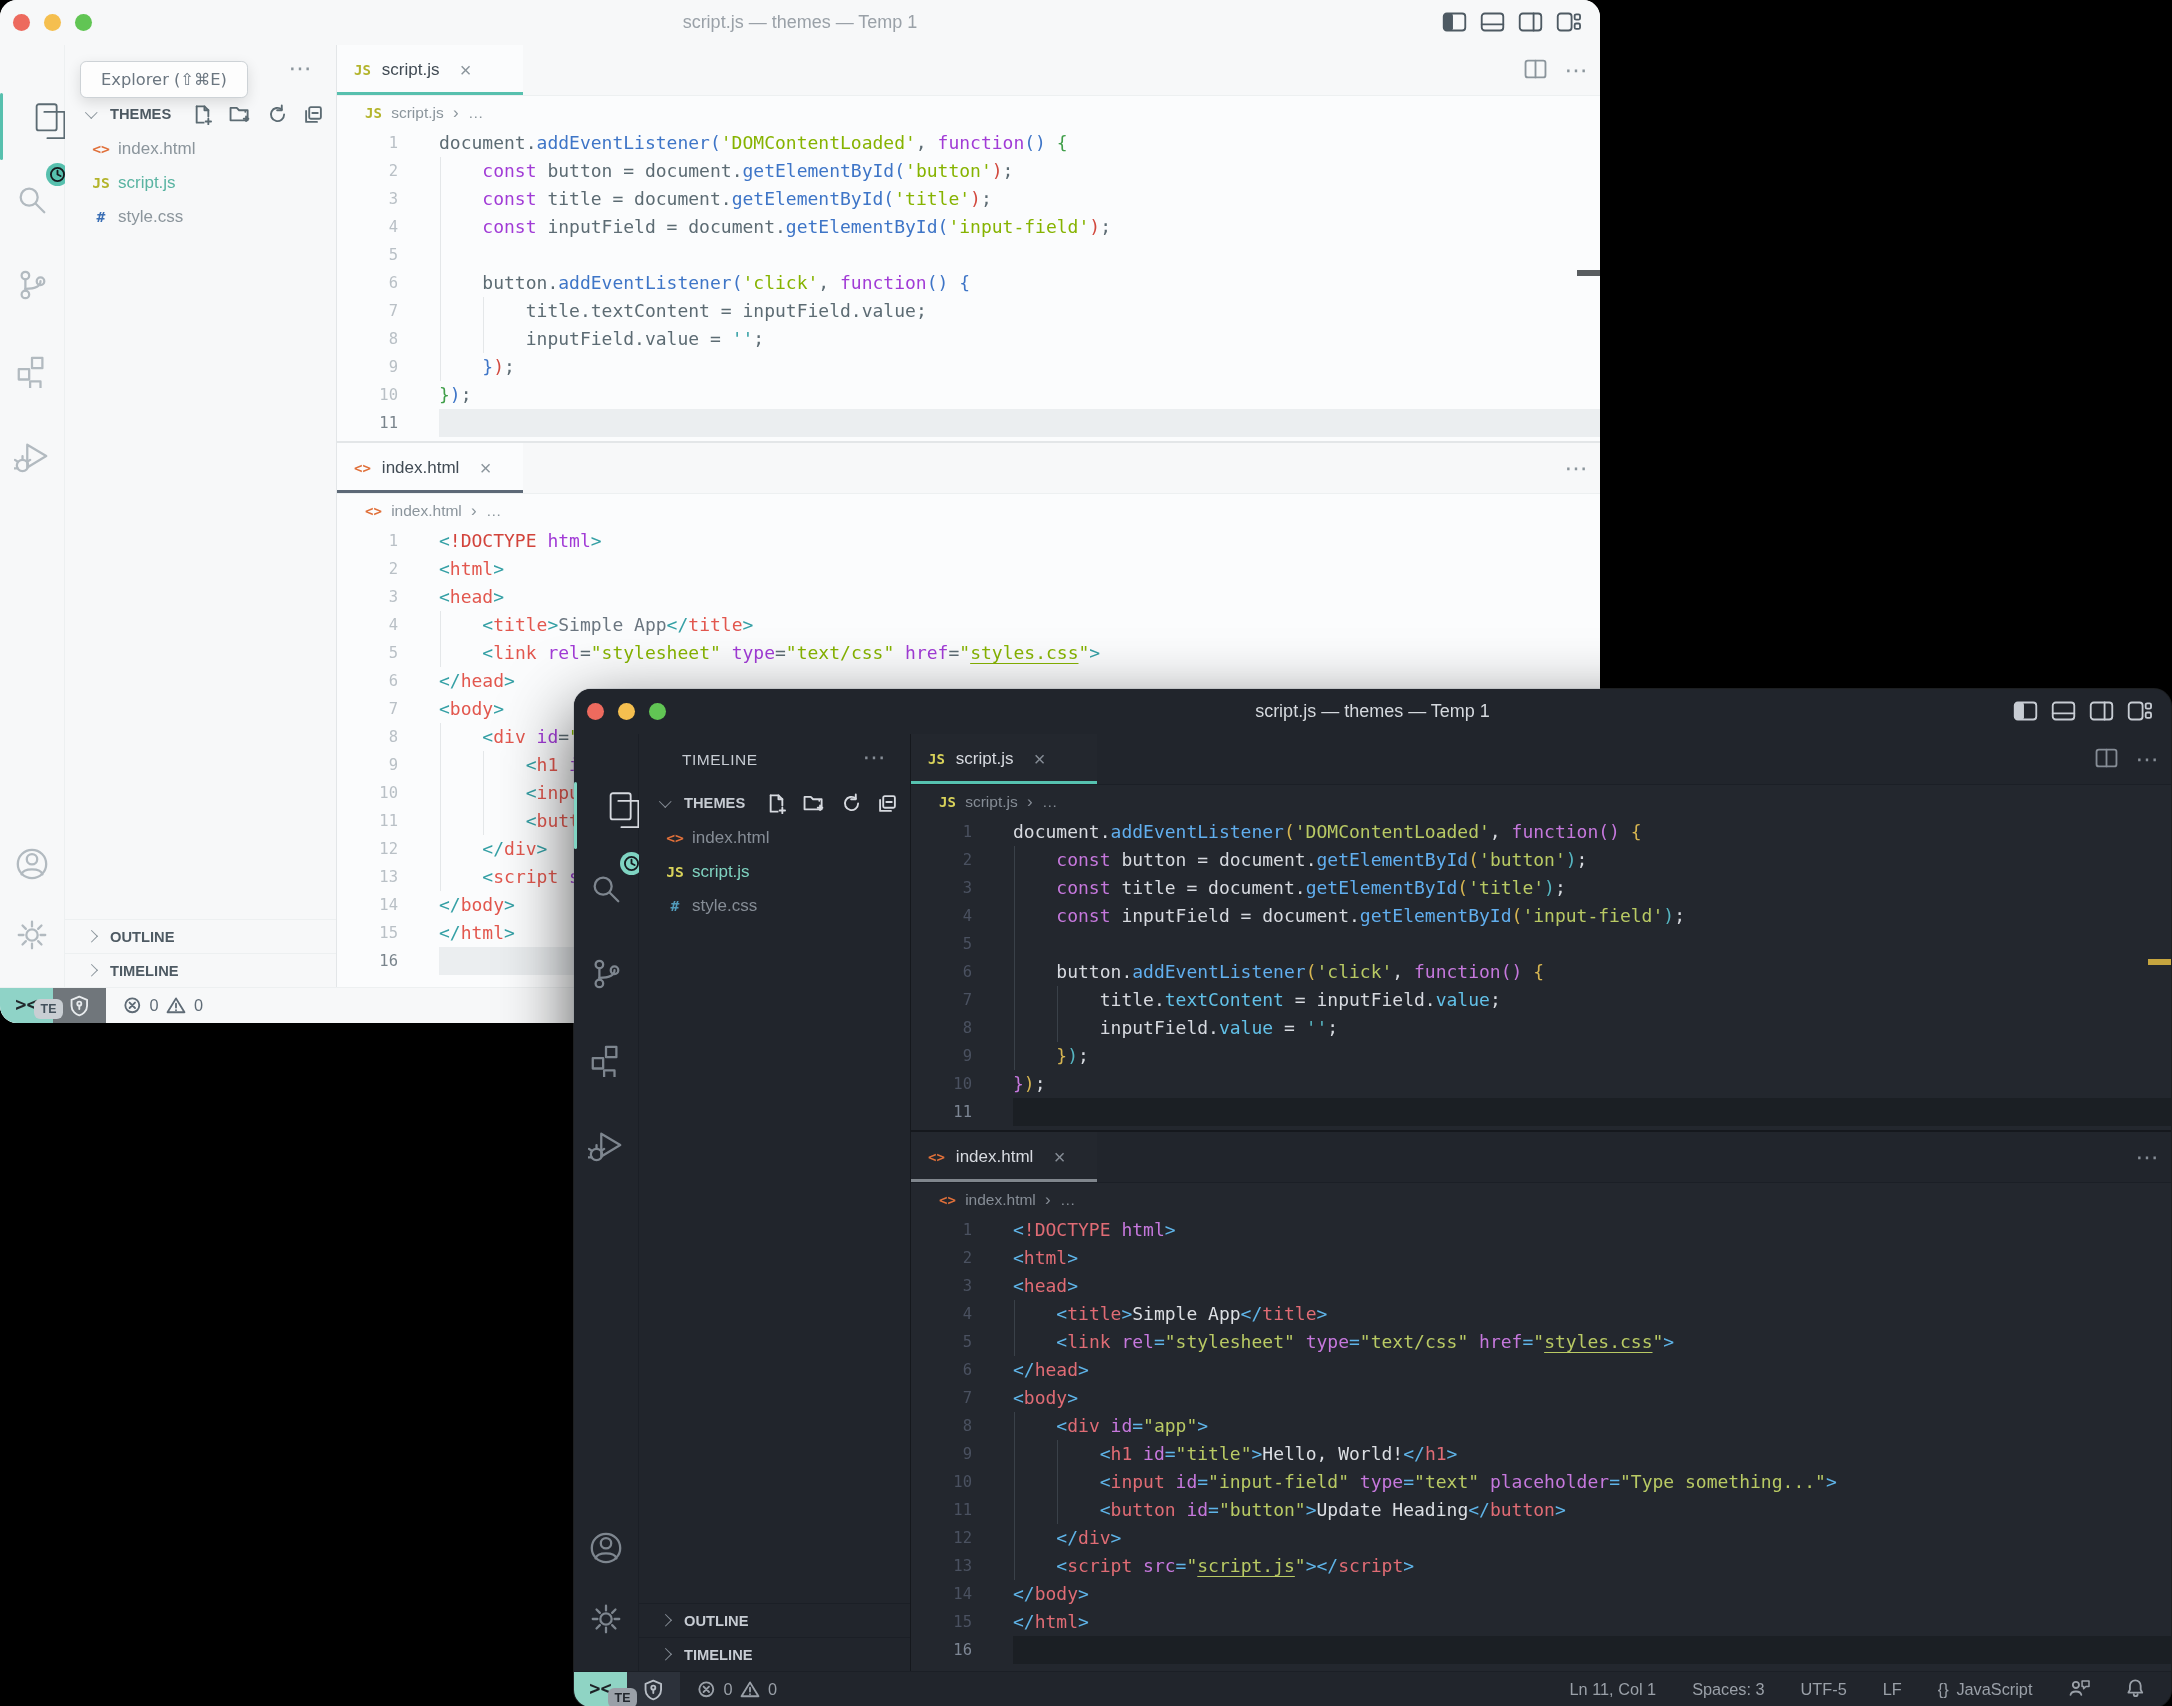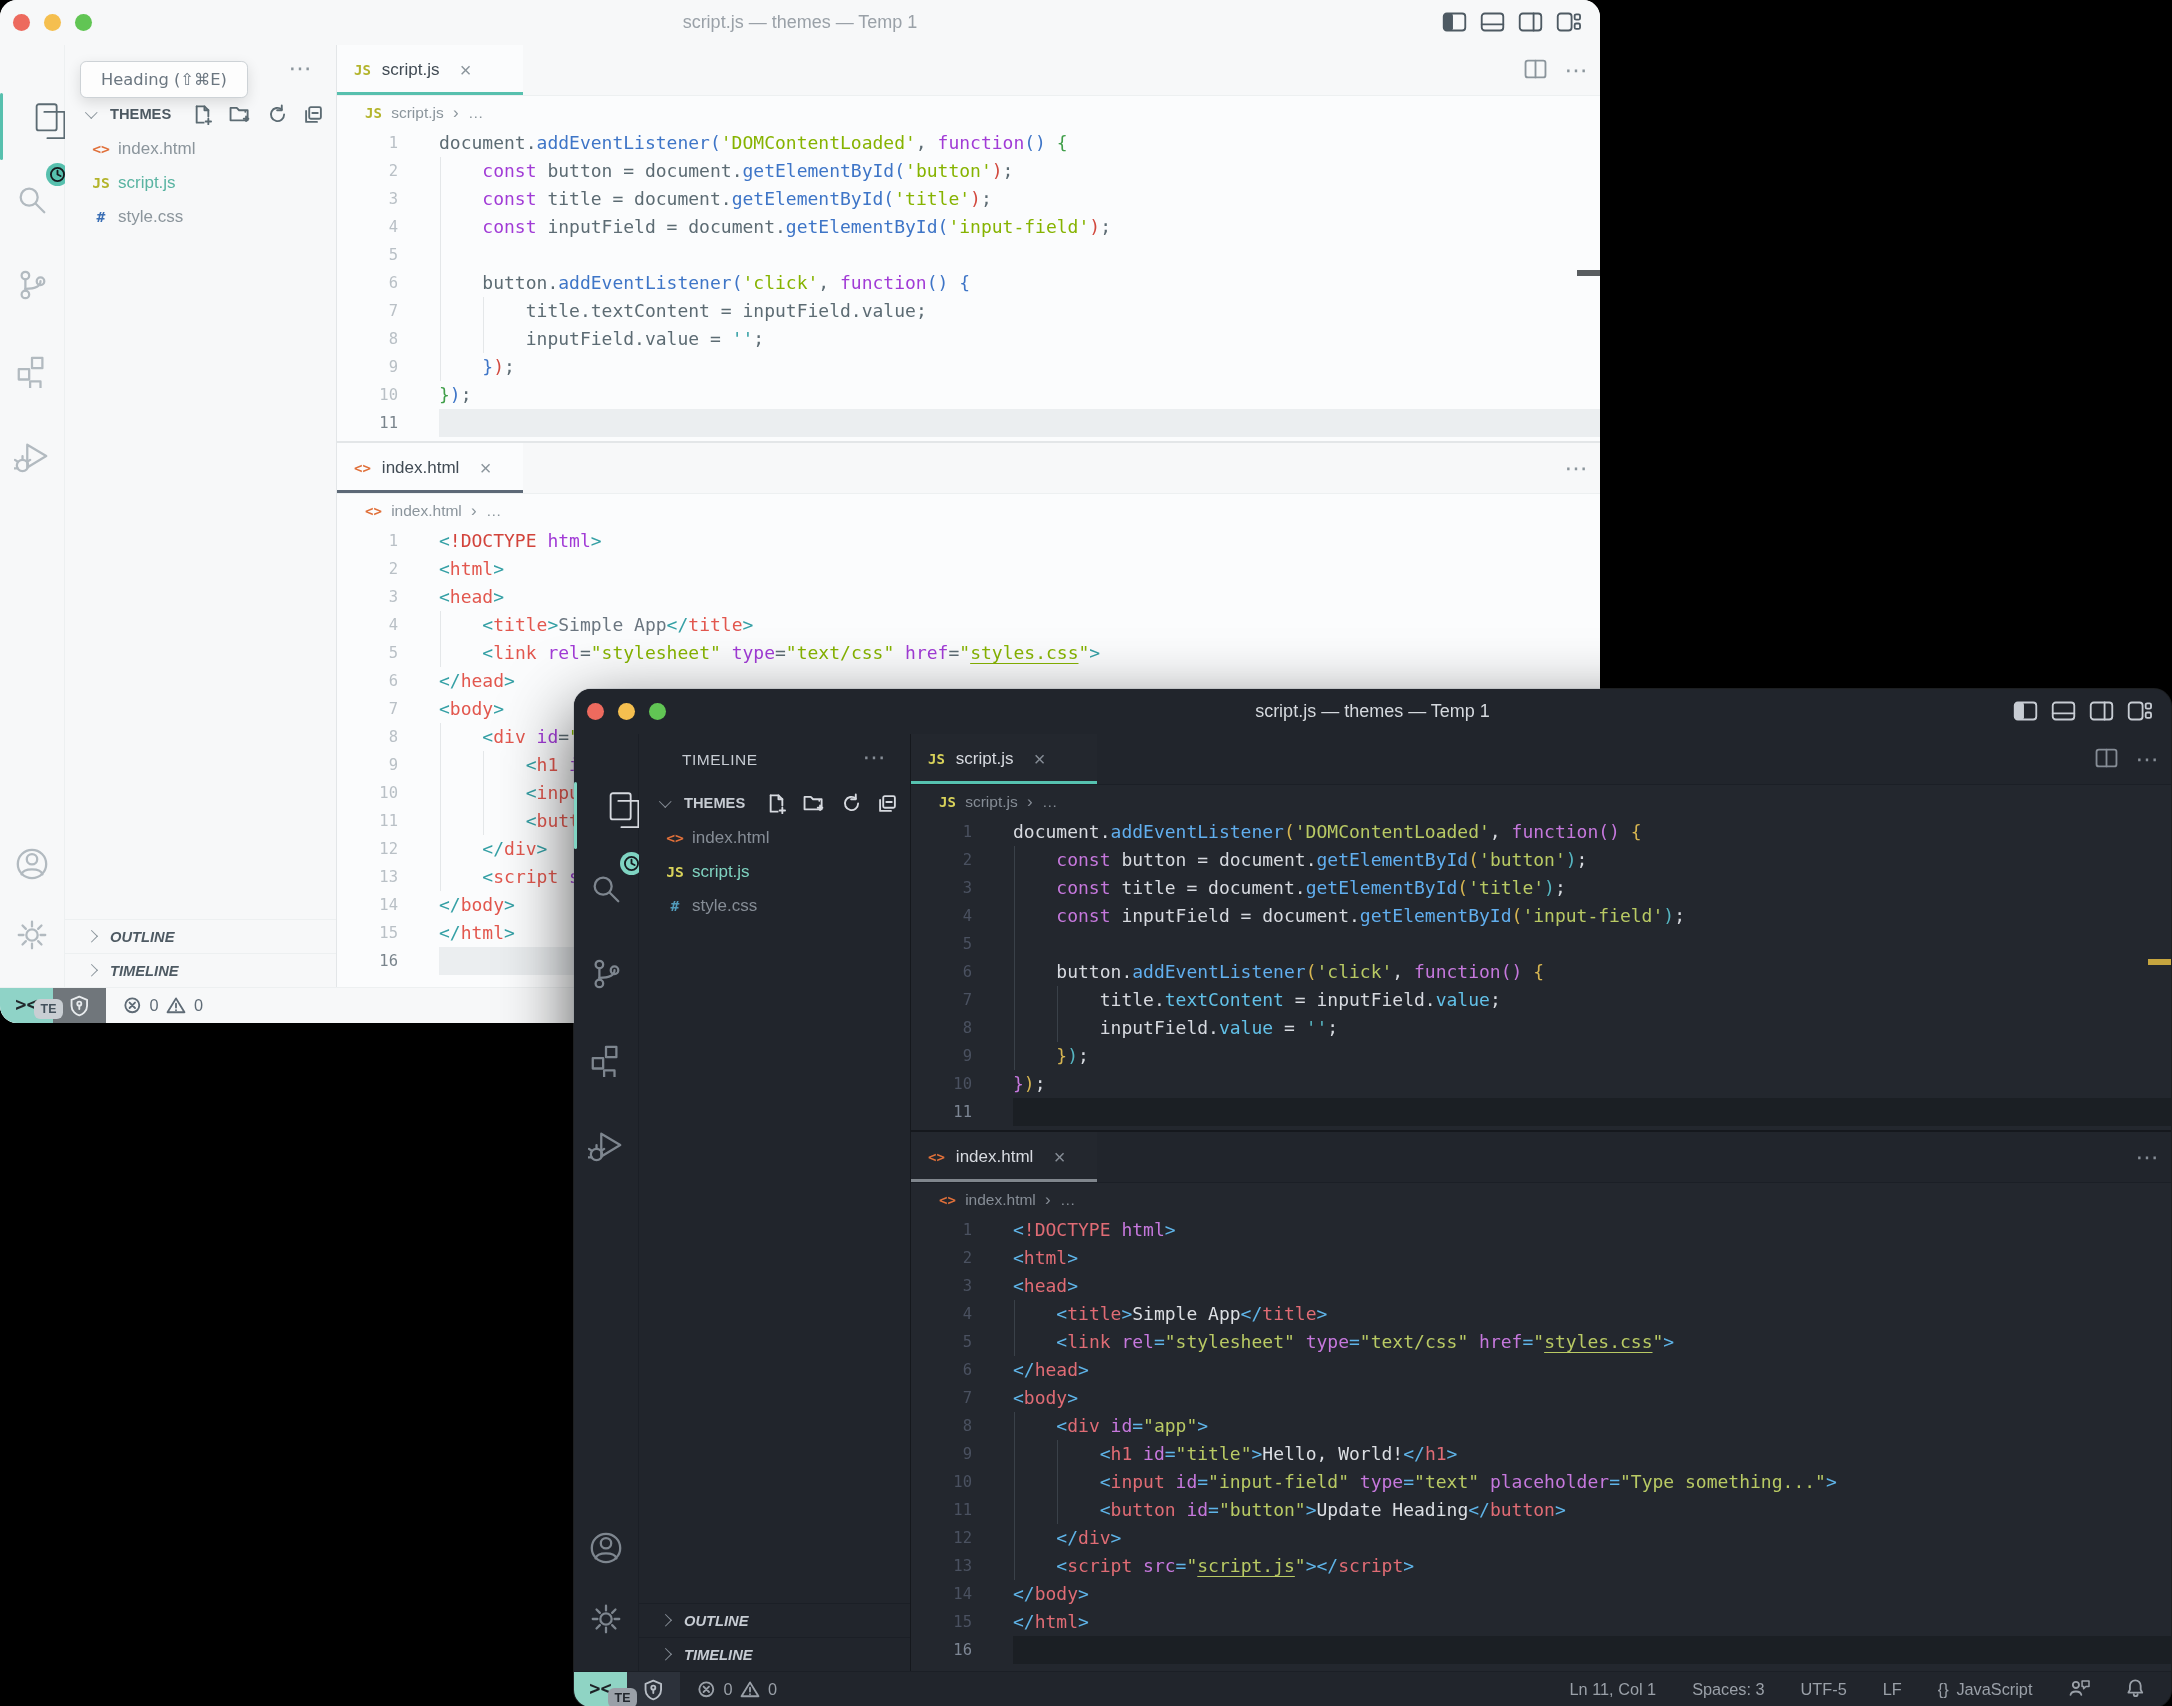--- a/index.html
+++ b/index.html
@@ -51,21 +51,21 @@
   .filerow { position:relative; height:34px; line-height:34px; }
   .filerow .ficon { position:absolute; left:23px; width:26px; text-align:center; top:0;
                     font-family:"DejaVu Sans Mono", monospace; font-weight:bold; font-size:14.7px; }
   .filerow .fname { position:absolute; left:53px; top:0; font-size:17px; color:var(--dim); }
   .filerow .fname.active { color:var(--fileact); }
   .ficon.html { color:#e0703a; } .ficon.js { color:var(--jsicon); } .ficon.css { color:var(--cssicon); }
   .bottom-panels { position:absolute; left:0; bottom:0; right:0; }
   .panel-row { position:relative; height:34px; border-top:0.8px solid var(--border2); }
   .panel-row .chev { position:absolute; left:22px; top:11.6px; }
   .panel-row .plabel { position:absolute; left:45px; top:0; height:34px; line-height:34px;
-                       font-size:14.7px; font-weight:bold; color:var(--fg);font-style:italic; }
+                       font-size:14.7px; font-weight:bold; color:var(--fg); }
 
   
   .editor { position:absolute; left:337px; top:45px; right:0; bottom:36px; background:var(--bg); }
   .tabbar { position:absolute; left:0; right:0; height:51px; background:var(--chrome); border-bottom:0.8px solid var(--border2); }
   .tabbar.tb1 { top:0; } .divider { position:absolute; left:0; right:0; top:396px; height:2.3px; background:var(--border); }
   .tabbar.tb2 { top:398px; }
   .tab { position:absolute; left:0; top:0; bottom:0; width:186px; background:var(--bg); display:flex;
          align-items:center; padding-left:17px; gap:11px; }
   .tab:after { content:""; position:absolute; left:0; right:0; bottom:0; height:3.1px; background:var(--accent); }
   .tab.t2:after { background:var(--uline2); }
@@ -781,14 +781,14 @@
             <path d="M3 22c1-6 13-6 14 0"></path>
             <path d="M18 4h9v7h-4l-3 3v-3h-2z" stroke-width="2"></path>
           </svg></span>
       <span><svg width="18.6" height="20" viewBox="0 0 24 26">
             <path d="M12 3a7 7 0 0 1 7 7v5l2 4H3l2-4v-5a7 7 0 0 1 7-7z"></path>
             <path d="M10 21a2.5 2.5 0 0 0 5 0"></path>
           </svg></span>
     </span>
   </div>
 </div>
-<div class="tooltip" style="z-index:3">Heading (⇧⌘E)</div>
+<div class="tooltip" style="z-index:3">Explorer (⇧⌘E)</div>
 
 
 </body></html>

